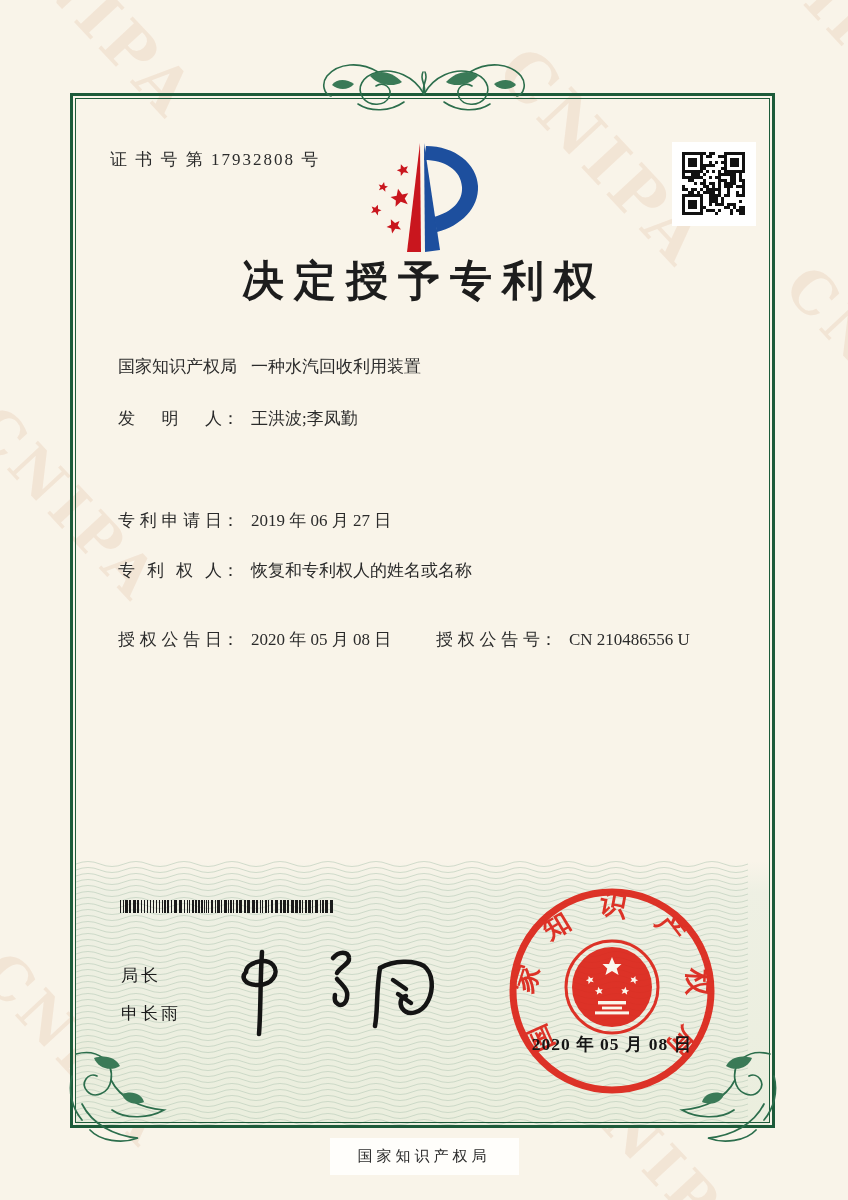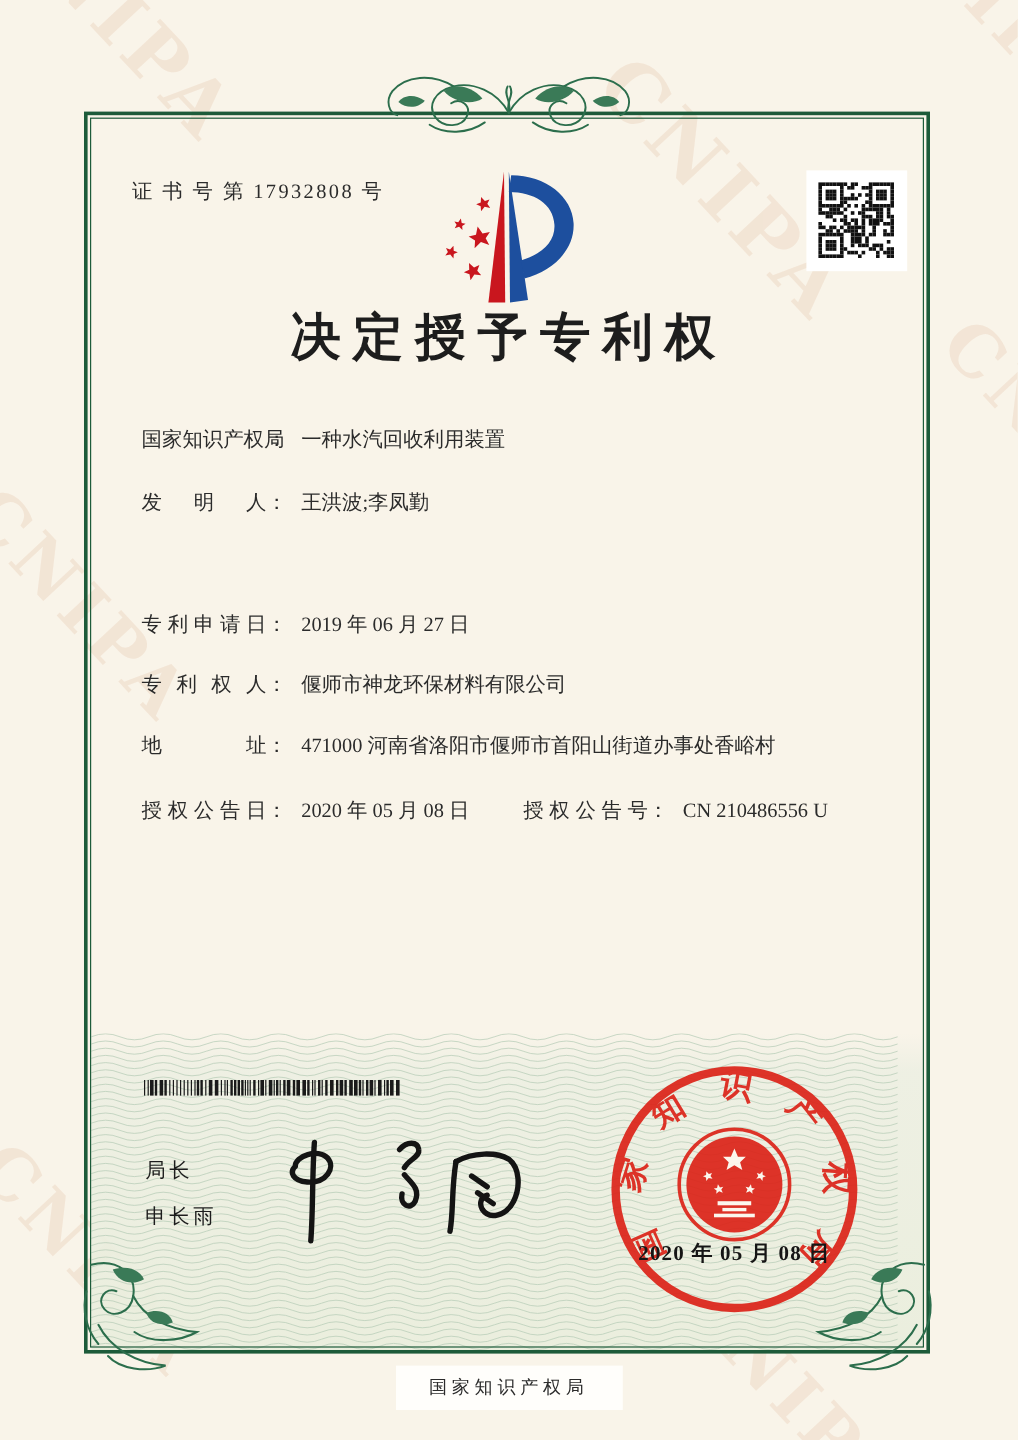--- a/index.html
+++ b/index.html
@@ -414,26 +414,23 @@
   <div class="row" style="top:355px">
     <span class="lbl">国家知识产权局</span><span>：</span><span class="val">一种水汽回收利用装置</span>
   </div>
   <div class="row" style="top:407px">
     <span class="lbl">发明人</span><span>：</span><span class="val">王洪波;李凤勤</span>
   </div>
   <div class="row" style="top:509px">
     <span class="lbl">专利申请日</span><span>：</span><span class="val">2019 年 06 月 27 日</span>
   </div>
   <div class="row" style="top:559px">
-    <span class="lbl">专利权人</span><span>：</span><span class="val">偃师市神龙环保材料有限公司</span>
-  </div>
-  <div class="row" style="top:610px">
-    <span class="lbl">地址</span><span>：</span><span class="val">471000 河南省洛阳市偃师市首阳山街道办事处香峪村</span>
-  </div>
-  <div class="row" style="top:664px">
+    <span class="lbl">专利权人</span><span>：</span><span class="val">恢复和专利权人的姓名或名称</span>
+  </div>
+  <div class="row" style="top:628px">
     <span class="lbl">授权公告日</span><span>：</span><span class="val">2020 年 05 月 08 日</span>
     <span class="pair2">
       <span class="lbl">授权公告号</span><span>：</span><span class="val">CN 210486556 U</span>
     </span>
   </div>
 
   <div class="paras">
   </div>
 
   <div class="barcode" id="barcode"><div style="width: 1px; margin-right: 2px;"></div><div style="width: 1px; margin-right: 1px;"></div><div style="width: 3px; margin-right: 1px;"></div><div style="width: 2px; margin-right: 2px;"></div><div style="width: 3px; margin-right: 1px;"></div><div style="width: 2px; margin-right: 2px;"></div><div style="width: 1px; margin-right: 2px;"></div><div style="width: 1px; margin-right: 2px;"></div><div style="width: 1px; margin-right: 2px;"></div><div style="width: 1px; margin-right: 2px;"></div><div style="width: 1px; margin-right: 2px;"></div><div style="width: 1px; margin-right: 2px;"></div><div style="width: 1px; margin-right: 2px;"></div><div style="width: 1px; margin-right: 1px;"></div><div style="width: 2px; margin-right: 1px;"></div><div style="width: 2px; margin-right: 2px;"></div><div style="width: 1px; margin-right: 2px;"></div><div style="width: 3px; margin-right: 2px;"></div><div style="width: 3px; margin-right: 2px;"></div><div style="width: 1px; margin-right: 2px;"></div><div style="width: 1px; margin-right: 1px;"></div><div style="width: 1px; margin-right: 2px;"></div><div style="width: 2px; margin-right: 1px;"></div><div style="width: 2px; margin-right: 1px;"></div><div style="width: 2px; margin-right: 1px;"></div><div style="width: 2px; margin-right: 1px;"></div><div style="width: 1px; margin-right: 1px;"></div><div style="width: 1px; margin-right: 1px;"></div><div style="width: 1px; margin-right: 2px;"></div><div style="width: 2px; margin-right: 2px;"></div><div style="width: 1px; margin-right: 1px;"></div><div style="width: 3px; margin-right: 1px;"></div><div style="width: 1px; margin-right: 2px;"></div><div style="width: 3px; margin-right: 1px;"></div><div style="width: 1px; margin-right: 1px;"></div><div style="width: 2px; margin-right: 1px;"></div><div style="width: 1px; margin-right: 2px;"></div><div style="width: 2px; margin-right: 1px;"></div><div style="width: 3px; margin-right: 2px;"></div><div style="width: 2px; margin-right: 1px;"></div><div style="width: 3px; margin-right: 2px;"></div><div style="width: 3px; margin-right: 1px;"></div><div style="width: 2px; margin-right: 2px;"></div><div style="width: 1px; margin-right: 1px;"></div><div style="width: 1px; margin-right: 2px;"></div><div style="width: 2px; margin-right: 1px;"></div><div style="width: 1px; margin-right: 2px;"></div><div style="width: 2px; margin-right: 2px;"></div><div style="width: 3px; margin-right: 2px;"></div><div style="width: 2px; margin-right: 1px;"></div><div style="width: 3px; margin-right: 1px;"></div><div style="width: 2px; margin-right: 2px;"></div><div style="width: 3px; margin-right: 1px;"></div><div style="width: 3px; margin-right: 1px;"></div><div style="width: 2px; margin-right: 1px;"></div><div style="width: 1px; margin-right: 2px;"></div><div style="width: 2px; margin-right: 1px;"></div><div style="width: 3px; margin-right: 1px;"></div><div style="width: 1px; margin-right: 2px;"></div><div style="width: 3px; margin-right: 2px;"></div><div style="width: 1px; margin-right: 1px;"></div><div style="width: 2px; margin-right: 1px;"></div><div style="width: 3px; margin-right: 2px;"></div><div style="width: 3px; margin-right: 1px;"></div></div>

